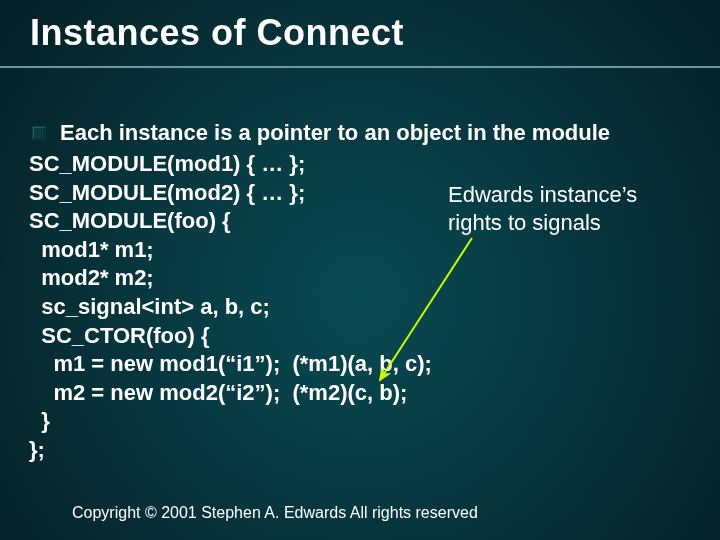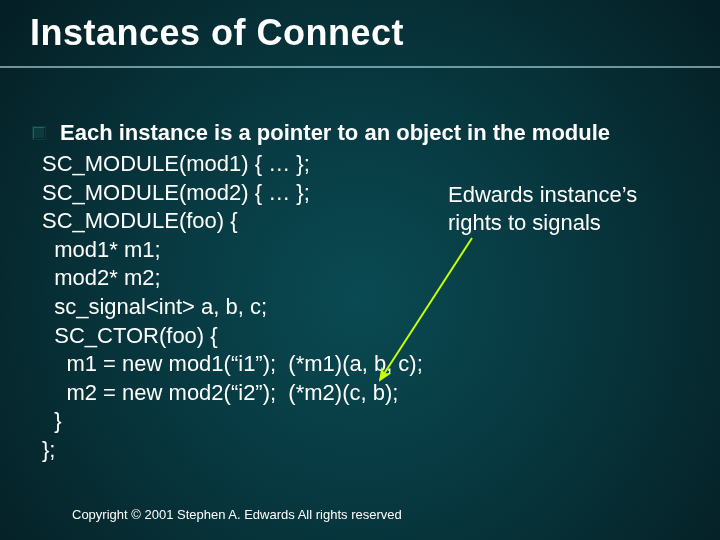--- a/index.html
+++ b/index.html
@@ -55,24 +55,24 @@
     border: 1px solid #0b3a40;
     box-shadow: inset -1px -1px 0 #00000055, inset 1px 1px 0 #5fa8ad55;
     flex: 0 0 auto;
   }
   .bullet-text {
     color: #ffffff;
     max-width: 640px;
   }
   .code-block {
     position: absolute;
-    left: 42px;
+    left: 29px;
     top: 150px;
     font-size: 22px;
-    font-weight: normal;
+    font-weight: bold;
     color: #ffffff;
     white-space: pre;
     line-height: 1.3;
   }
   .annotation {
     position: absolute;
     left: 448px;
     top: 181px;
     font-size: 22px;
     color: #ffffff;
@@ -84,21 +84,21 @@
     left: 0;
     top: 0;
     width: 720px;
     height: 540px;
     pointer-events: none;
   }
   .copyright {
     position: absolute;
     left: 72px;
     bottom: 18px;
-    font-size: 13px;
+    font-size: 16px;
     color: #ffffff;
   }
 </style>
 </head>
 <body>
 
 <div class="slide">
 
   <div class="title">Instances of Connect</div>
 

